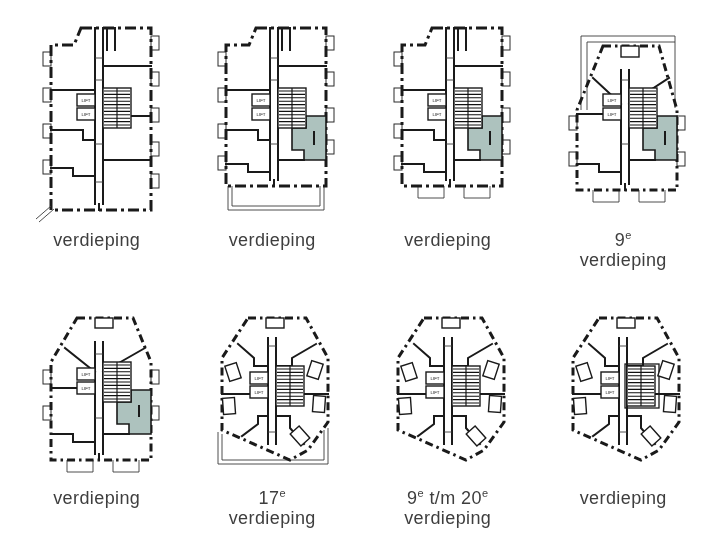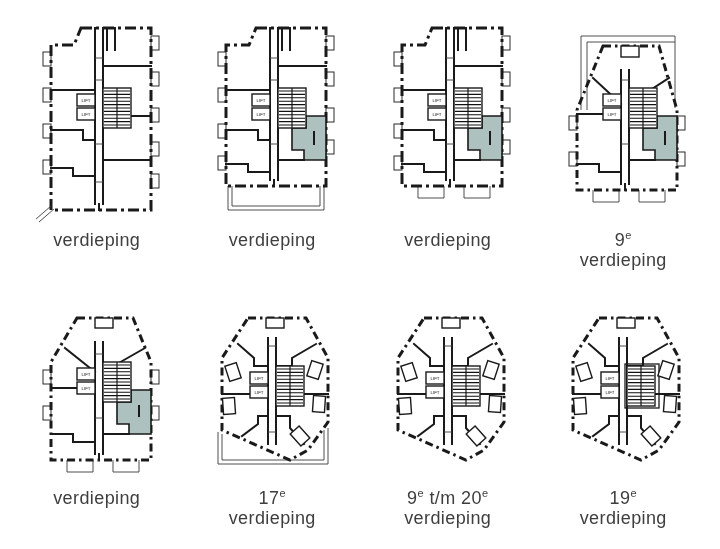--- a/index.html
+++ b/index.html
@@ -236,18 +236,17 @@
         <rect class="cw" x="-6" y="-8" width="12" height="16" transform="translate(41,60) rotate(-18)"></rect>
         <rect class="cw" x="-6" y="-8" width="12" height="16" transform="translate(37,94) rotate(-4)"></rect>
         <rect class="cw" x="-6" y="-8" width="12" height="16" transform="translate(123,58) rotate(18)"></rect>
         <rect class="cw" x="-6" y="-8" width="12" height="16" transform="translate(127,92) rotate(4)"></rect>
         <rect class="cw" x="-6" y="-8" width="12" height="16" transform="translate(108,124) rotate(-42)"></rect>
       </g>
       <path class="tn" d="M76,34 H84 M76,120 H84"></path>
       <use href="#core" x="58" y="60"></use>
     </svg>
     <figcaption class="caption">
-      <div><span>19</span><sup>e</sup><span></span><sup></sup></div>
       <div>verdieping</div>
     </figcaption>
   </figure>
 
 </div>
 
 </body></html>

